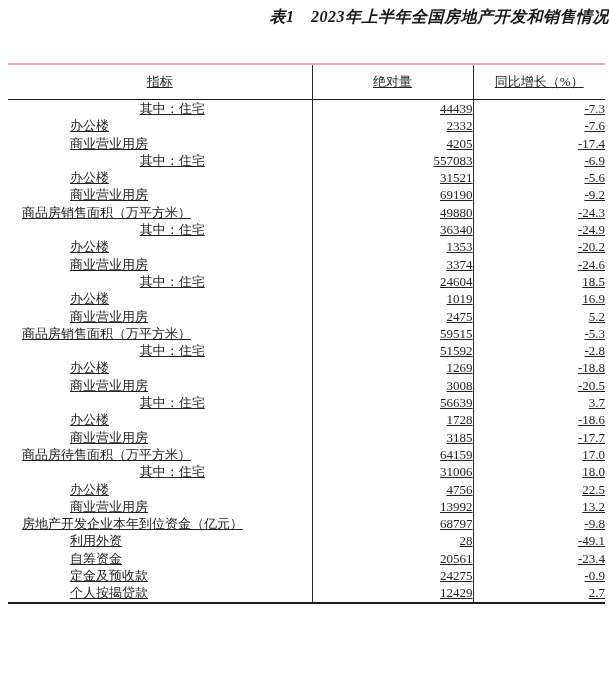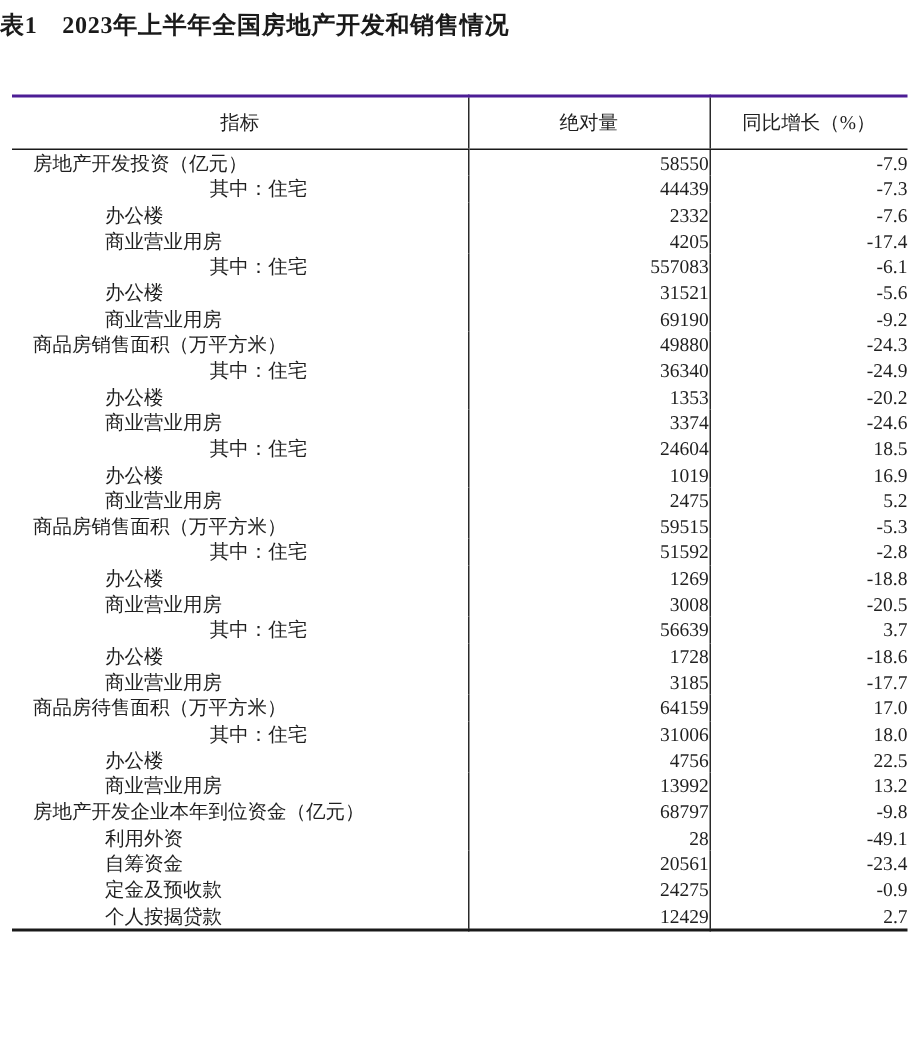--- a/index.html
+++ b/index.html
@@ -11,39 +11,41 @@
   .page {
     position: relative;
     width: 609px;
     height: 700px;
     background: #ffffff;
     color: #222222;
     overflow: hidden;
   }
   .doc-title {
     padding-top: 7px;
-    text-align: left;
+    text-align: right;
     font-size: 16px;
     font-weight: bold;
     color: #1a1a1a;
     letter-spacing: 0.5px;
     white-space: pre;
+    font-style: italic;
   }
   .tbl-wrap {
     position: absolute;
     left: 8px;
     top: 63px;
     width: 597px;
   }
   table.stats {
     width: 597px;
     table-layout: fixed;
     border-collapse: collapse;
-    border-top: 2px solid #4c1d95;
+    border-top: 2px solid #fca5a5;
     border-bottom: 2px solid #1a1a1a;
+    text-decoration: underline;
   }
   table.stats col.col-indicator { width: 304px; }
   table.stats col.col-absolute  { width: 161px; }
   table.stats col.col-growth    { width: 132px; }
 
   table.stats thead th {
     height: 34px;
     font-size: 13px;
     font-weight: normal;
     text-align: center;
@@ -96,43 +98,38 @@
       </colgroup>
       <thead>
         <tr>
           <th>指标</th>
           <th>绝对量</th>
           <th>同比增长（%）</th>
         </tr>
       </thead>
       <tbody>
           <tr>
-    <td class="c-ind ind-0">房地产开发投资（亿元）</td>
-    <td class="c-abs">58550</td>
-    <td class="c-growth">-7.9</td>
-  </tr>
-          <tr>
     <td class="c-ind ind-1">其中：住宅</td>
     <td class="c-abs">44439</td>
     <td class="c-growth">-7.3</td>
   </tr>
           <tr>
     <td class="c-ind ind-2">办公楼</td>
     <td class="c-abs">2332</td>
     <td class="c-growth">-7.6</td>
   </tr>
           <tr>
     <td class="c-ind ind-2">商业营业用房</td>
     <td class="c-abs">4205</td>
     <td class="c-growth">-17.4</td>
   </tr>
           <tr>
     <td class="c-ind ind-1">其中：住宅</td>
     <td class="c-abs">557083</td>
-    <td class="c-growth">-6.1</td>
+    <td class="c-growth">-6.9</td>
   </tr>
           <tr>
     <td class="c-ind ind-2">办公楼</td>
     <td class="c-abs">31521</td>
     <td class="c-growth">-5.6</td>
   </tr>
           <tr>
     <td class="c-ind ind-2">商业营业用房</td>
     <td class="c-abs">69190</td>
     <td class="c-growth">-9.2</td>

